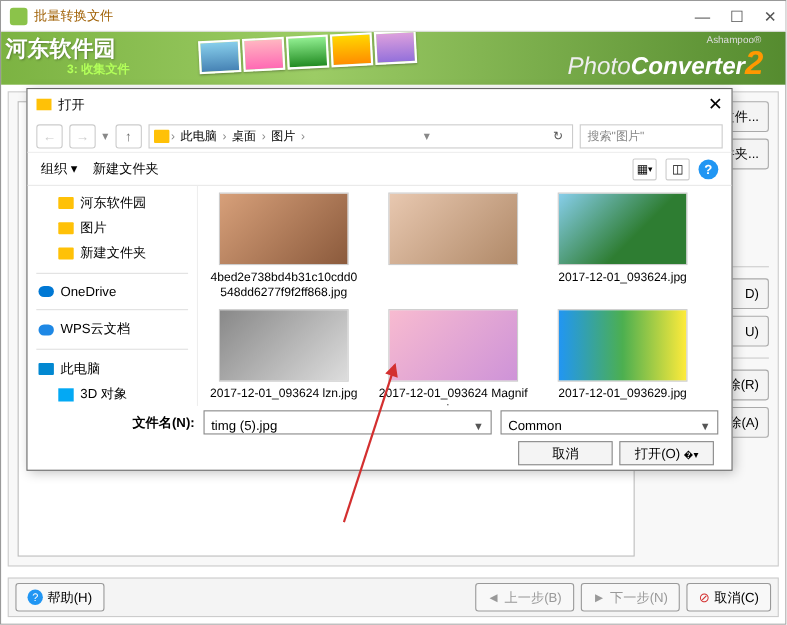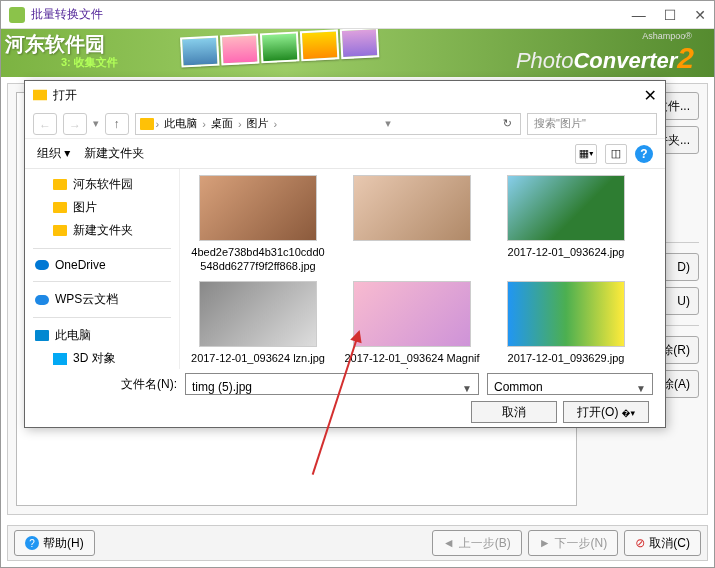--- a/index.html
+++ b/index.html
@@ -1,21 +1,21 @@
 <!DOCTYPE html>
 <html><head>
 <meta charset="utf-8">
 <style>
 * { margin: 0; padding: 0; box-sizing: border-box; font-family: "Microsoft YaHei", sans-serif; }
 body { width: 715px; height: 568px; background: #f0f0f0; position: relative; overflow: hidden; }
 
 .main-window { position: absolute; top: 0; left: 0; width: 715px; height: 568px; background: #fff; border: 1px solid #999; }
 .main-titlebar { height: 28px; background: #fff; display: flex; align-items: center; padding: 0 8px; border-bottom: 1px solid #ddd; }
 .main-titlebar .icon { width: 16px; height: 16px; background: #8bc34a; border-radius: 3px; margin-right: 6px; }
-.main-titlebar .title { font-size: 12px; color: #4c1d95; flex: 1; }
+.main-titlebar .title { font-size: 12px; color: #a16207; flex: 1; }
 .main-titlebar .win-btns { display: flex; gap: 18px; font-size: 14px; color: #555; }
 
 .banner { height: 48px; position: relative; overflow: hidden; background: linear-gradient(90deg, #7cb342 0%, #9ccc65 40%, #558b2f 100%); }
 .banner-logo { position: absolute; left: 4px; top: 2px; color: #fff; font-size: 20px; font-weight: bold; text-shadow: 1px 1px 2px rgba(0,0,0,.3); }
 .banner-sub { position: absolute; left: 60px; top: 26px; color: #b2ff59; font-size: 11px; font-weight: bold; }
 .banner-product { position: absolute; right: 20px; top: 12px; color: #fff; font-size: 22px; font-style: italic; }
 .banner-product .p1 { color: #eee; }
 .banner-product .p2 { color: #fff; font-weight: bold; }
 .banner-product .p3 { color: #ff9800; font-size: 30px; font-weight: bold; }
 .banner-product .ash { position: absolute; right: 2px; top: -10px; font-size: 9px; font-style: normal; color: #ddd; }
@@ -75,21 +75,21 @@
 .tree-item.indent { padding-left: 22px; }
 .tree-sep { height: 1px; background: #e0e0e0; margin: 6px 2px; }
 
 .dlg-files { flex: 1; padding: 6px 10px; display: flex; flex-wrap: wrap; gap: 8px 18px; align-content: flex-start; overflow: hidden; }
 .file-item { width: 136px; display: flex; flex-direction: column; align-items: center; }
 .file-thumb { width: 118px; height: 66px; border: 1px solid #ccc; }
 .file-name { font-size: 11px; text-align: center; line-height: 14px; margin-top: 4px; word-break: break-all; max-height: 56px; overflow: hidden; }
 
 .dlg-bottom { position: absolute; left: 0; right: 0; bottom: 0; height: 58px; padding: 4px 12px; }
 .fn-row { display: flex; align-items: center; gap: 8px; font-size: 12px; margin-bottom: 6px; }
-.fn-row .label { width: 140px; text-align: right; }
+.fn-row .label { width: 140px; text-align: right; font-weight: bold; }
 .fn-select { height: 22px; border: 1px solid #888; padding: 0 6px; font-size: 12px; display: flex; align-items: flex-end; justify-content: space-between; }
 .fn-select .drop { color: #555; font-size: 10px; }
 .btn-row { display: flex; justify-content: flex-end; gap: 6px; padding-right: 4px; }
 .dlg-btn { width: 86px; height: 22px; border: 1px solid #888; background: #f4f4f4; font-size: 12px; display: flex; align-items: center; justify-content: center; }
 .dlg-btn .drop { font-size: 9px; margin-left: 3px; }
 
 .arrow-annot { position: absolute; left: 358px; top: 332px; width: 2px; height: 150px; background: #d32f2f; transform: rotate(18deg); transform-origin: top; z-index: 20; }
 .arrow-annot::before { content: ""; position: absolute; top: -2px; left: -5px; border-left: 6px solid transparent; border-right: 6px solid transparent; border-bottom: 12px solid #d32f2f; }
 
 .th1{background:linear-gradient(135deg,#d7a07a,#8b5a3c);}
@@ -288,21 +288,21 @@
       </div>
   </div>
 
   <div class="dlg-bottom">
     <div class="fn-row">
       <div class="label">文件名(N):</div>
       <div class="fn-select" style="flex:1">
           <span>timg (5).jpg</span>
           <span class="drop">▼</span>
         </div>
-      <div class="fn-select" style="width:166px">
+      <div class="fn-select" style="width:198px">
           <span>Common</span>
           <span class="drop">▼</span>
         </div>
     </div>
     <div class="btn-row">
       <div class="dlg-btn">
           <span>取消</span>
         </div>
       <div class="dlg-btn">
           <span>打开(O)</span>

